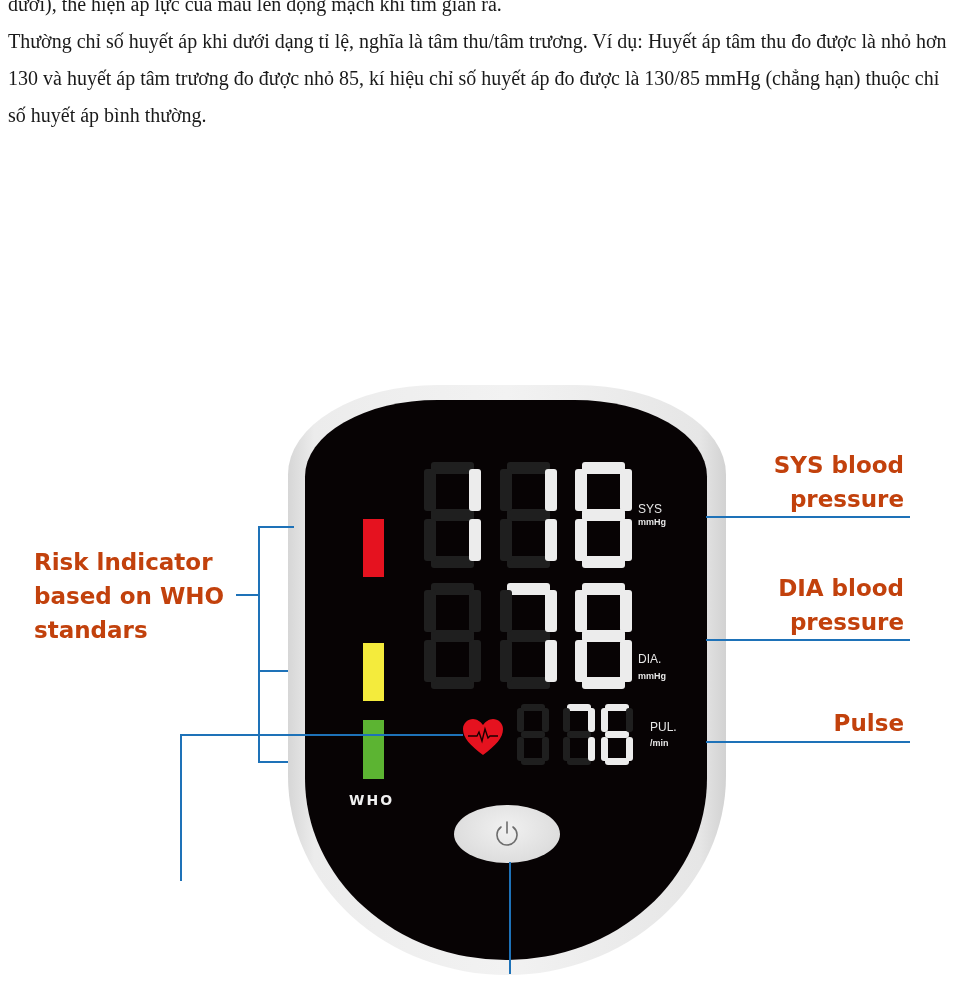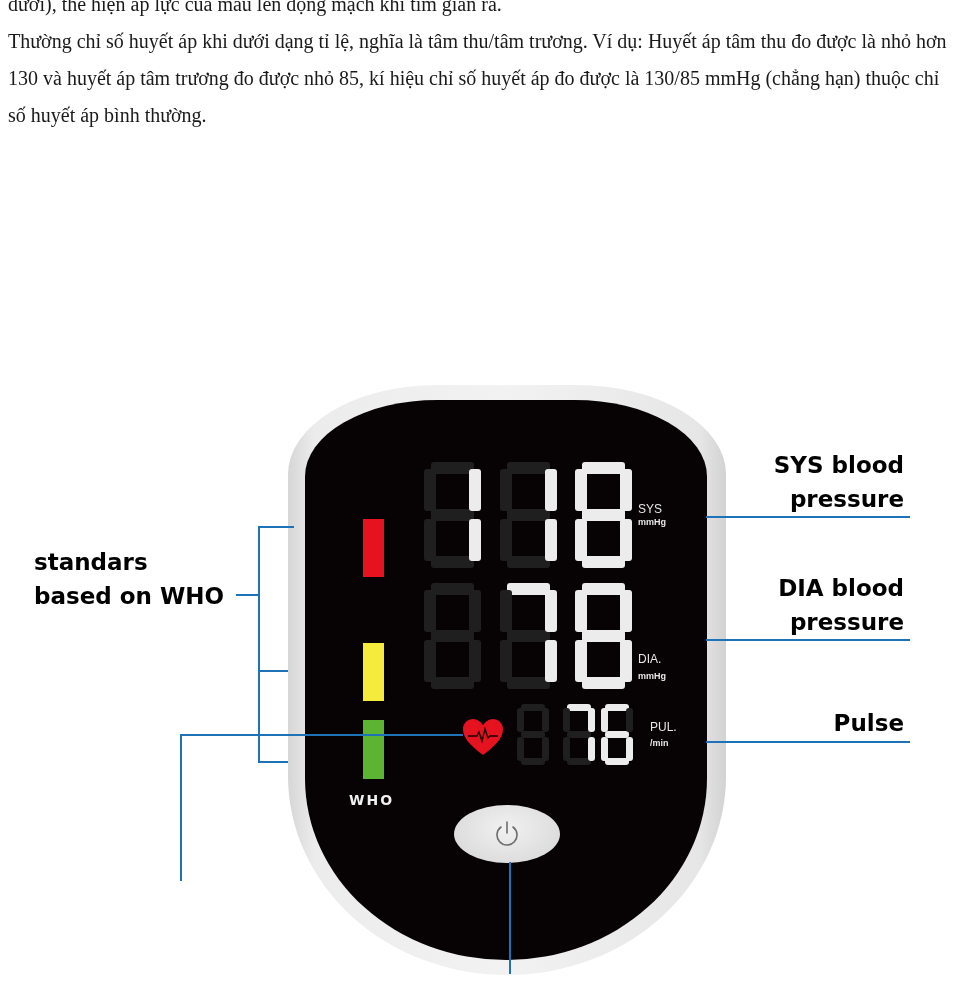--- a/index.html
+++ b/index.html
@@ -52,21 +52,21 @@
   }
   .power-icon { position: absolute; left: 38px; top: 14px; width: 30px; height: 30px; }
 
   .heart-icon { position: absolute; left: 462px; top: 718px; width: 42px; height: 38px; }
 
   
   .line { position: absolute; background: #1e72b8; }
 
   .callout {
     position: absolute;
-    font-family: "DejaVu Sans", sans-serif; font-weight: bold; color: #000000;
+    font-family: "DejaVu Sans", sans-serif; font-weight: bold; color: #c2410c;
     font-size: 23px; line-height: 34px;
   }
   .callout.right { text-align: right; }
   .callout.narrow { letter-spacing: -0.5px; }
 </style>
 </head>
 <body>
 
 <div class="doc-text">
   <p>dưới), thể hiện áp lực của máu lên động mạch khi tim giãn ra.</p>
@@ -216,17 +216,18 @@
   <div>pressure</div>
 </div>
 <div class="callout right" style="left:700px; top:571px; width:204px;">
   <div>DIA blood</div>
   <div>pressure</div>
 </div>
 <div class="callout right" style="left:700px; top:706px; width:204px;">
   <div>Pulse</div>
 </div>
 <div class="callout" style="left:34px; top:545px; width:230px;">
+  <div>Risk lndicator</div>
+  <div>based on WHO</div>
   <div>standars</div>
-  <div>based on WHO</div>
 </div>
 <div class="callout narrow" style="left:70px; top:883px; width:230px;">
 </div>
 
 </body></html>

